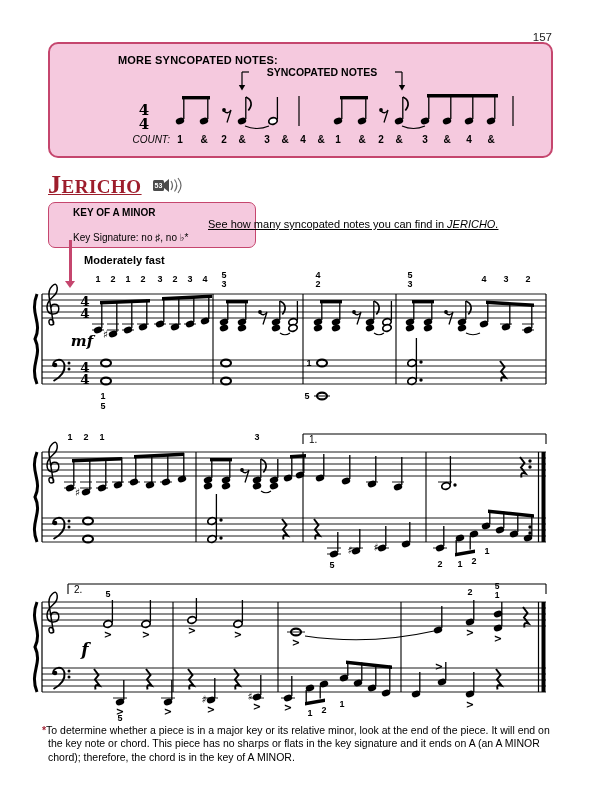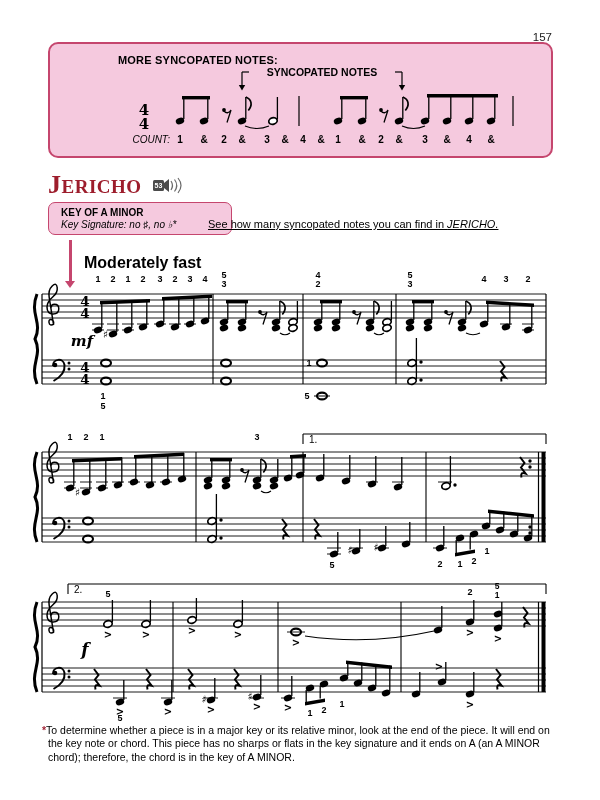--- a/index.html
+++ b/index.html
@@ -3,29 +3,29 @@
 <meta charset="utf-8">
 <style>
   html,body{margin:0;padding:0;}
   body{width:600px;height:800px;background:#fff;font-family:"Liberation Sans",sans-serif;color:#111;position:relative;overflow:hidden;}
   .abs{position:absolute;}
   .page-num{right:48px;top:14px;font-size:11.5px;color:#222;margin-top:17px;}
   .lesson-box{left:48px;top:42px;width:501px;height:112px;background:#f5c9de;border:2.5px solid #c5466e;border-radius:10px;}
   .lesson-heading{position:absolute;left:20px;top:10px;font-size:11px;font-weight:bold;letter-spacing:.2px;color:#000;margin-left:48px;}
   .example-svg{position:absolute;left:72px;top:20px;}
   .title-row{left:48px;top:172px;display:flex;align-items:center;gap:10px;}
-  .piece-title{font-family:"Liberation Serif",serif;font-weight:bold;color:#9d1d2c;letter-spacing:.5px;line-height:1;}
+  .piece-title{font-family:"Liberation Serif",serif;font-weight:bold;color:#9d1d2c;letter-spacing:.5px;line-height:1;text-decoration:underline;}
   .t-init{font-size:26px;}
   .t-rest{font-size:19px;}
-  .key-box{left:48px;top:202px;width:158px;padding:4px 12px;background:#f5c9de;border:1.6px solid #c5466e;border-radius:7px;}
+  .key-box{left:48px;top:202px;width:158px;padding:4px 24px;background:#f5c9de;border:1.6px solid #c5466e;border-radius:7px;}
   .key-line1{font-size:10px;font-weight:bold;color:#000;}
-  .key-line2{font-size:10px;color:#000;margin-top:1px;font-style:italic;}
+  .key-line2{font-size:10px;color:#000;margin-top:14px;}
   .connector{left:69px;top:240px;width:2.5px;height:42px;background:#c5466e;}
   .connector-arrow{left:64.8px;top:281px;width:0;height:0;border-left:5.5px solid transparent;border-right:5.5px solid transparent;border-top:7.5px solid #c5466e;}
-  .tempo{left:84px;top:254px;font-size:16px;font-weight:bold;color:#000;}
+  .tempo{left:84px;top:254px;font-size:11px;font-weight:bold;color:#000;}
   .instruction{left:208px;top:217px;width:348px;font-size:11px;line-height:1.3;color:#000;text-decoration:underline;}
   .instruction em{font-style:italic;}
   .sys{left:28px;}
   .footnote{left:42px;top:724px;width:518px;font-size:10.5px;line-height:1.28;color:#000;padding-left:6px;text-indent:-6px;}
   .fn-mark{color:#a32638;font-weight:bold;}
   svg text{user-select:none;}
 </style>
 </head>
 <body>
 

